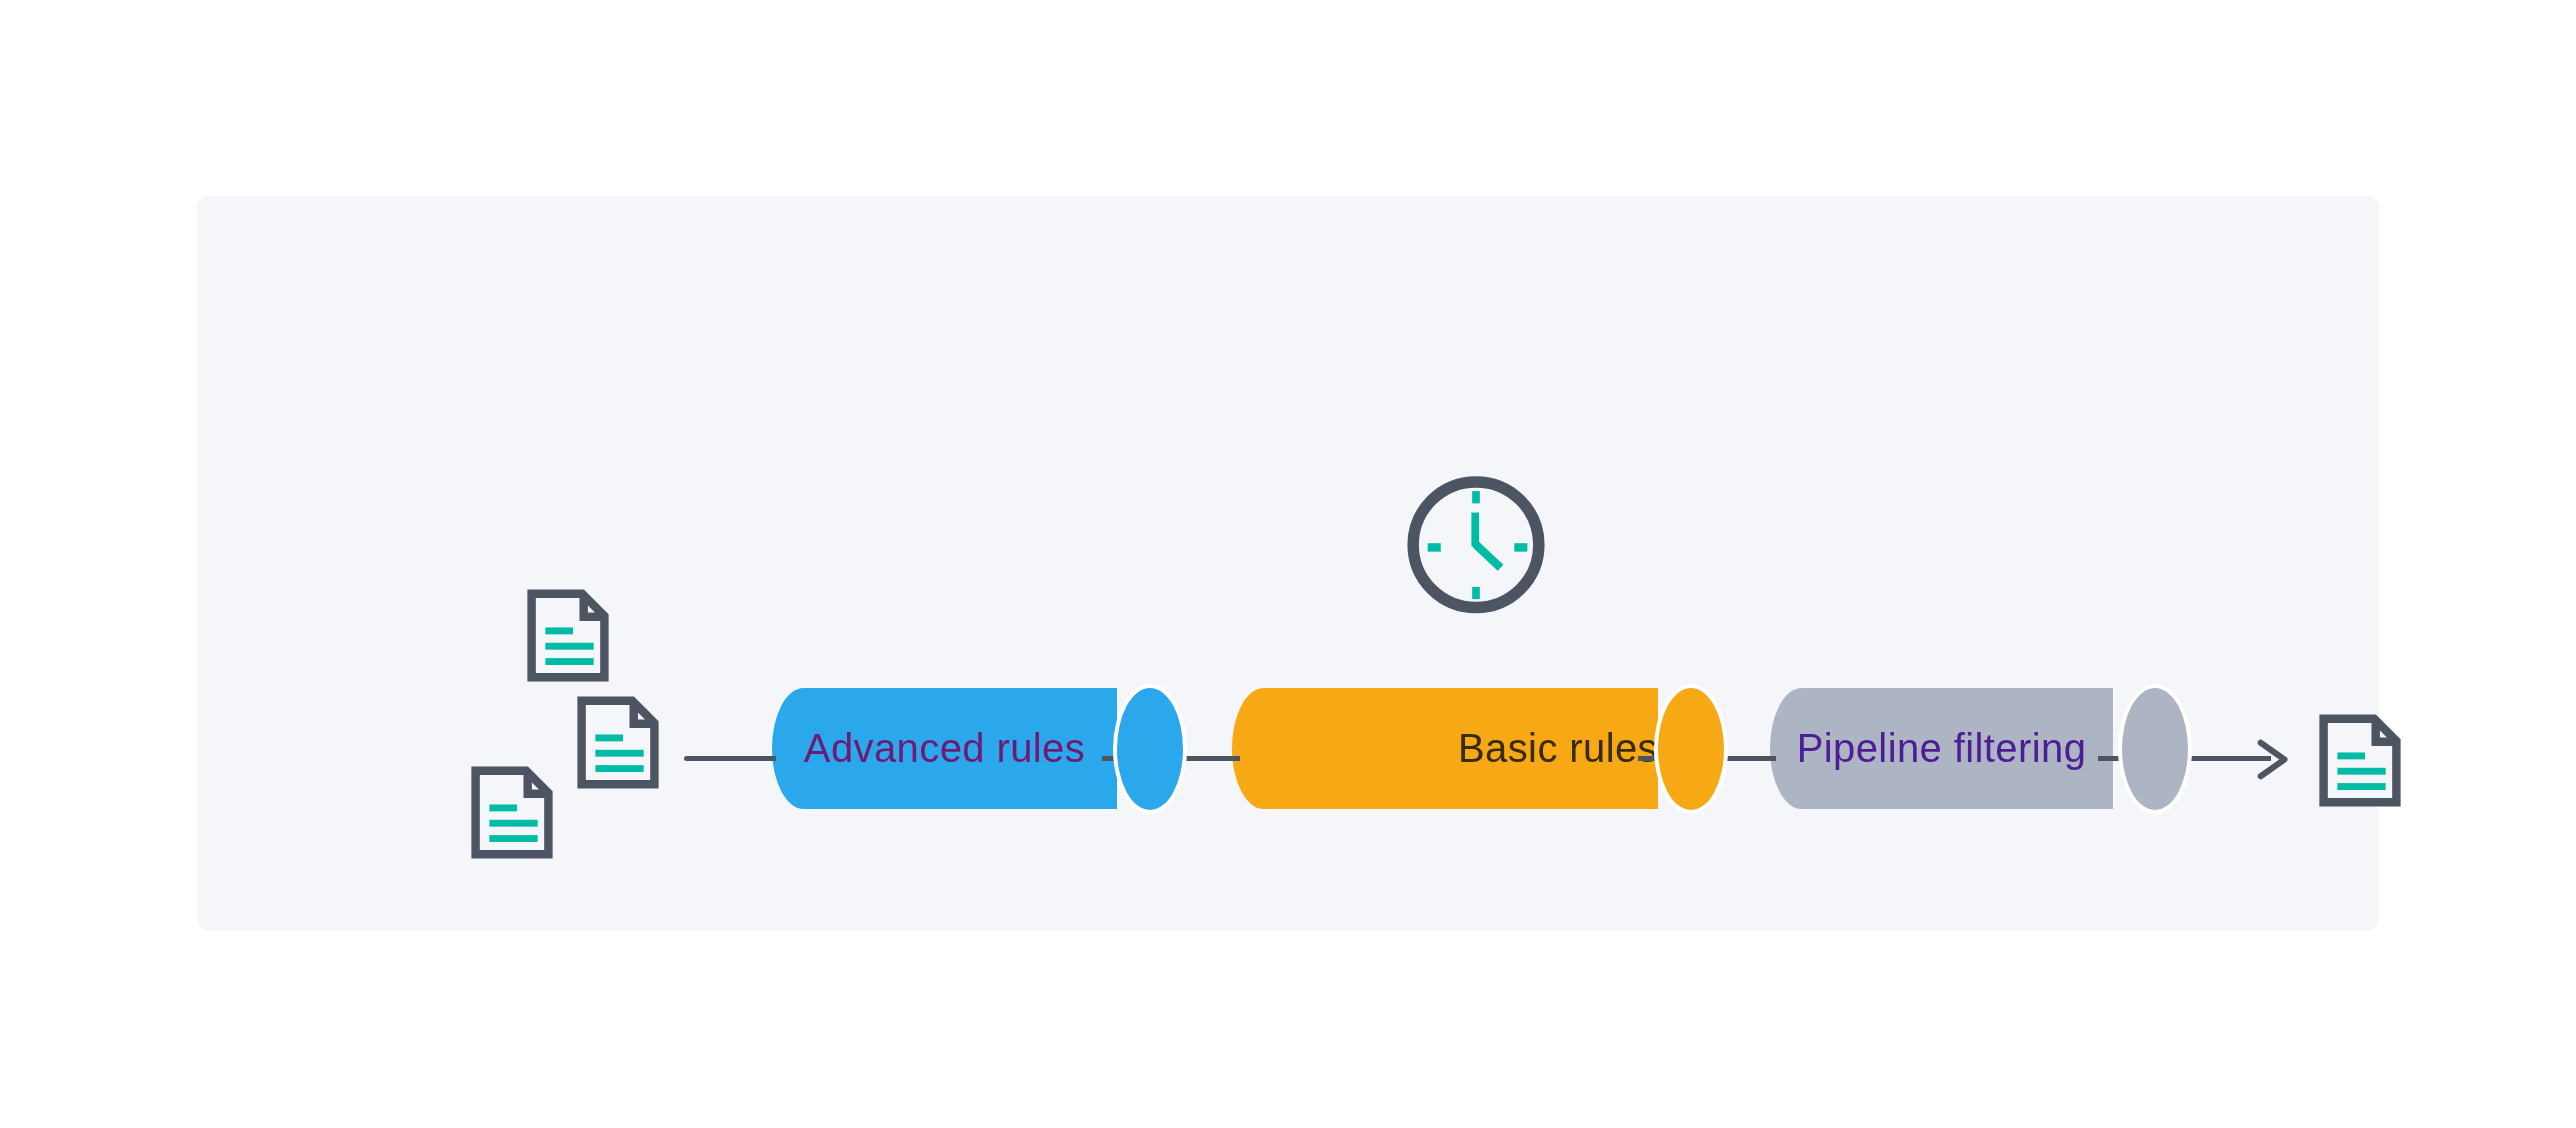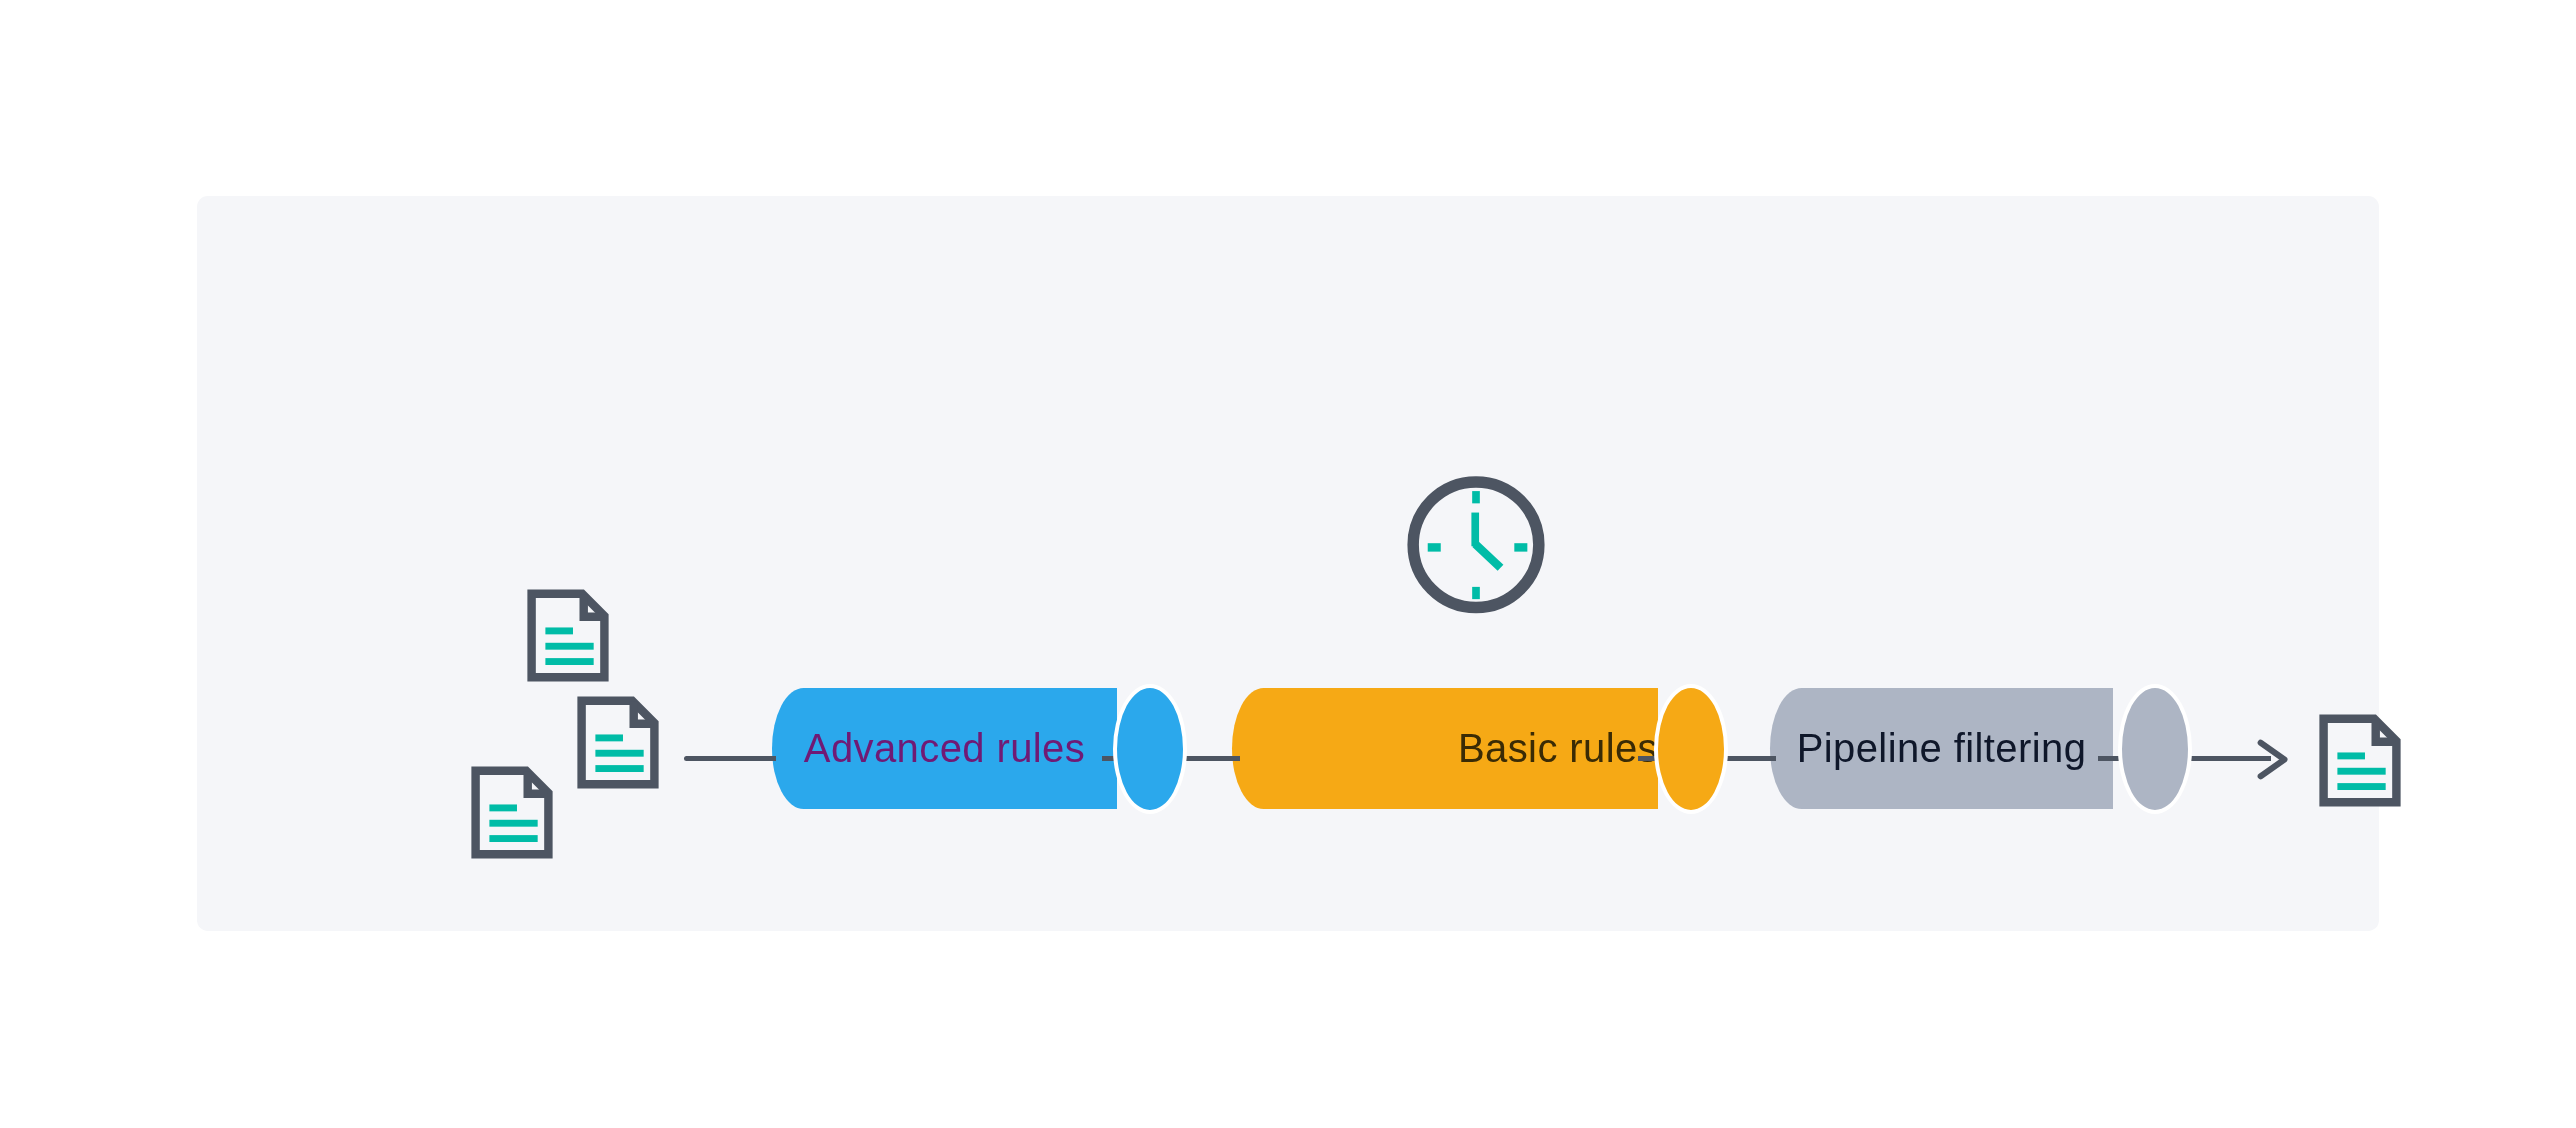--- a/index.html
+++ b/index.html
@@ -19,21 +19,21 @@
   .line.rounded-left{border-radius:3.1px 0 0 3.1px;}
   
   .cyl-body{
     position:absolute;top:492px;height:121px;z-index:1;
     display:flex;align-items:center;justify-content:center;
     font-size:40px;font-weight:500;letter-spacing:0.4px;
   }
   .cyl-left-cap{border-radius:32px 0 0 32px / 61px 0 0 61px;}
   .cyl-blue{background:#2BA8EC;color:#701a75;}
   .cyl-amber{background:#F6A915;color:#3A2B05;justify-content:flex-end;}
-  .cyl-gray{background:#ADB5C4;color:#0f172a;}
+  .cyl-gray{background:#ADB5C4;color:#4c1d95;}
   
   .cap{
     position:absolute;top:488px;width:74px;height:130px;border-radius:50%;
     border:4.6px solid #FFFFFF;box-sizing:border-box;z-index:3;
   }
   .cap-blue{background:#2BA8EC;}
   .cap-amber{background:#F6A915;}
   .cap-gray{background:#ADB5C4;}
   .label{white-space:nowrap;}
 </style>

